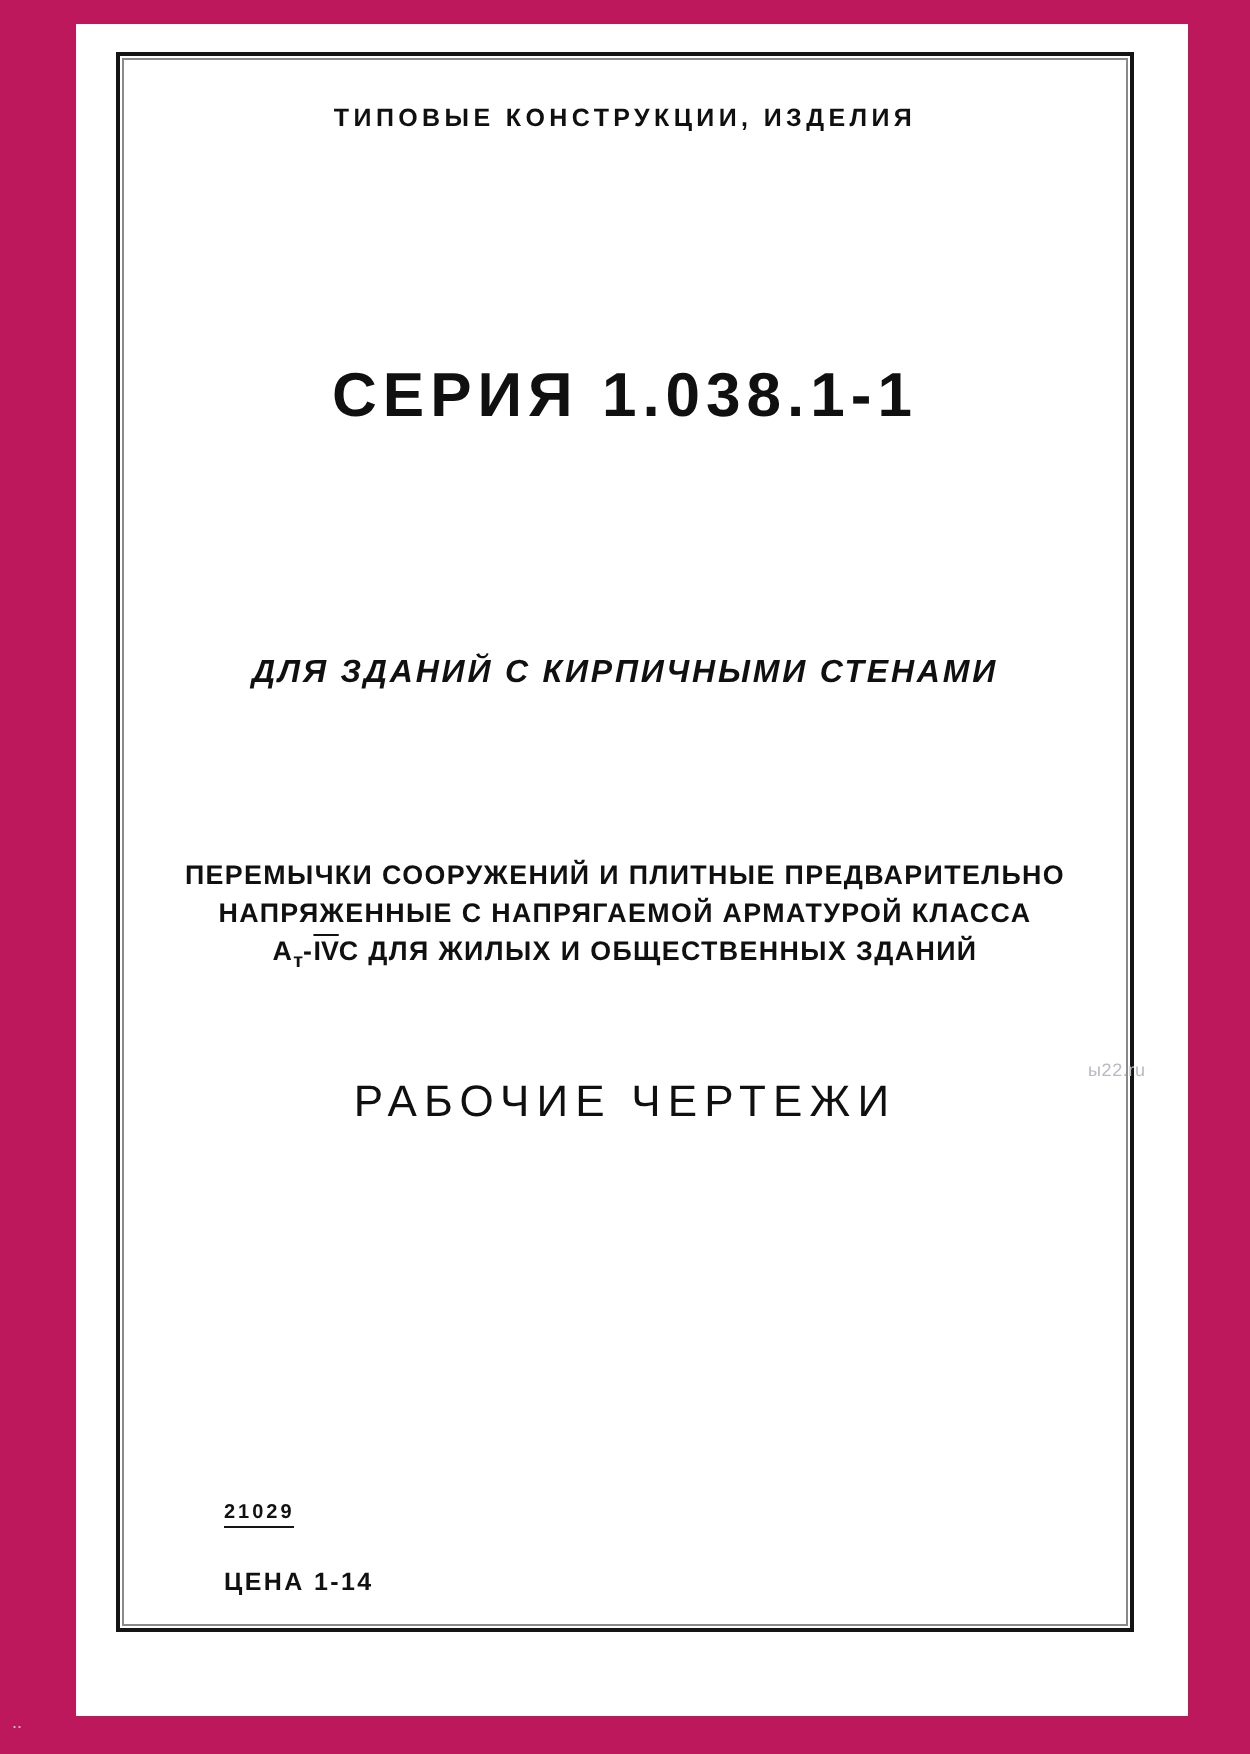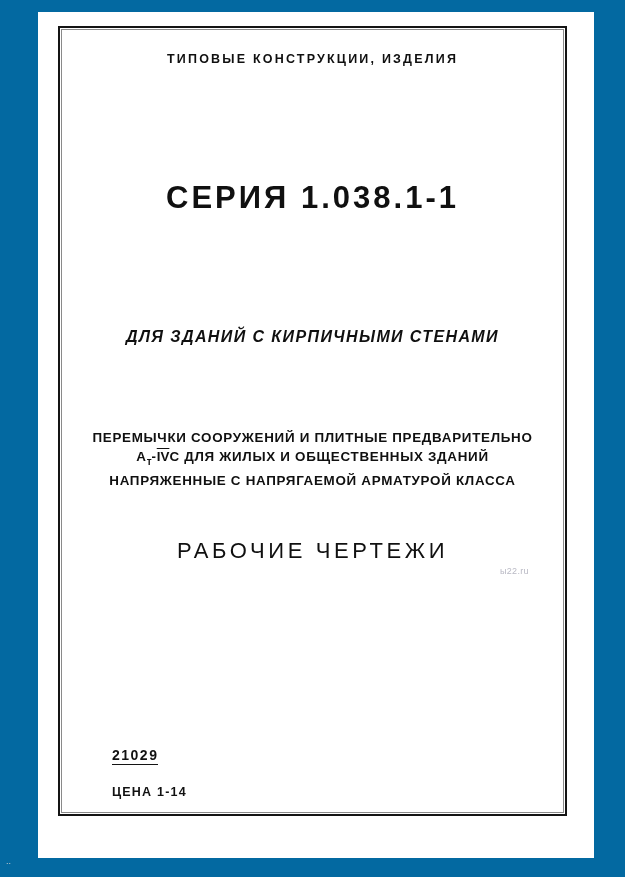--- a/index.html
+++ b/index.html
@@ -15,21 +15,21 @@
     position: relative;
     overflow: hidden;
   }
 
   .page {
     position: absolute;
     left: 0;
     top: 0;
     width: 625px;
     height: 877px;
-    background: #0369a1;
+    background: #be185d;
   }
 
   
   .sheet-edge {
     position: absolute;
     left: 38px;
     top: 12px;
     width: 556px;
     height: 846px;
     background: #ffffff;
@@ -169,38 +169,37 @@
     width: 501px;
     font-size: 22px;
     letter-spacing: 3.6px;
     font-weight: 400;
   }
 
   
   .watermark {
     position: absolute;
     top: 530px;
-    left: 500px;
+    left: 544px;
     font-size: 9px;
     color: #b9b9c4;
     letter-spacing: .3px;
     font-weight: 400;
     white-space: nowrap;
-    margin-top: 36px;
   }
 
   
   .bottom {
     position: absolute;
     left: 50px;
     top: 716px;
     text-align: left;
   }
   .bottom .code {
-    font-size: 14px;
+    font-size: 10px;
     letter-spacing: 1.5px;
     font-weight: 700;
     border-bottom: 1.5px solid #141414;
     display: inline-block;
     padding-bottom: 1px;
   }
   .bottom .price {
     font-size: 12.5px;
     letter-spacing: 1.2px;
     font-weight: 700;
@@ -231,22 +230,22 @@
       <div class="txt line1">ТИПОВЫЕ  КОНСТРУКЦИИ, ИЗДЕЛИЯ</div>
     </div>
 
     <div class="txt series">СЕРИЯ 1.038.1-1</div>
 
     <div class="txt subtitle">ДЛЯ ЗДАНИЙ С КИРПИЧНЫМИ СТЕНАМИ</div>
 
 
     <div class="desc">
       <div class="txt">ПЕРЕМЫЧКИ СООРУЖЕНИЙ И ПЛИТНЫЕ ПРЕДВАРИТЕЛЬНО</div>
+      <div class="txt">НАПРЯЖЕННЫЕ С НАПРЯГАЕМОЙ  АРМАТУРОЙ КЛАССА</div>
       <div class="txt"><span>А</span><span class="sup">т</span><span>-</span><span class="rim">IV</span><span>C ДЛЯ ЖИЛЫХ И ОБЩЕСТВЕННЫХ ЗДАНИЙ</span></div>
-      <div class="txt">НАПРЯЖЕННЫЕ С НАПРЯГАЕМОЙ  АРМАТУРОЙ КЛАССА</div>
     </div>
 
     <div class="txt working">РАБОЧИЕ   ЧЕРТЕЖИ</div>
 
     <div class="bottom">
       <div class="code">21029</div>
       <div class="price">ЦЕНА 1-14</div>
     </div>
 
   </div>

